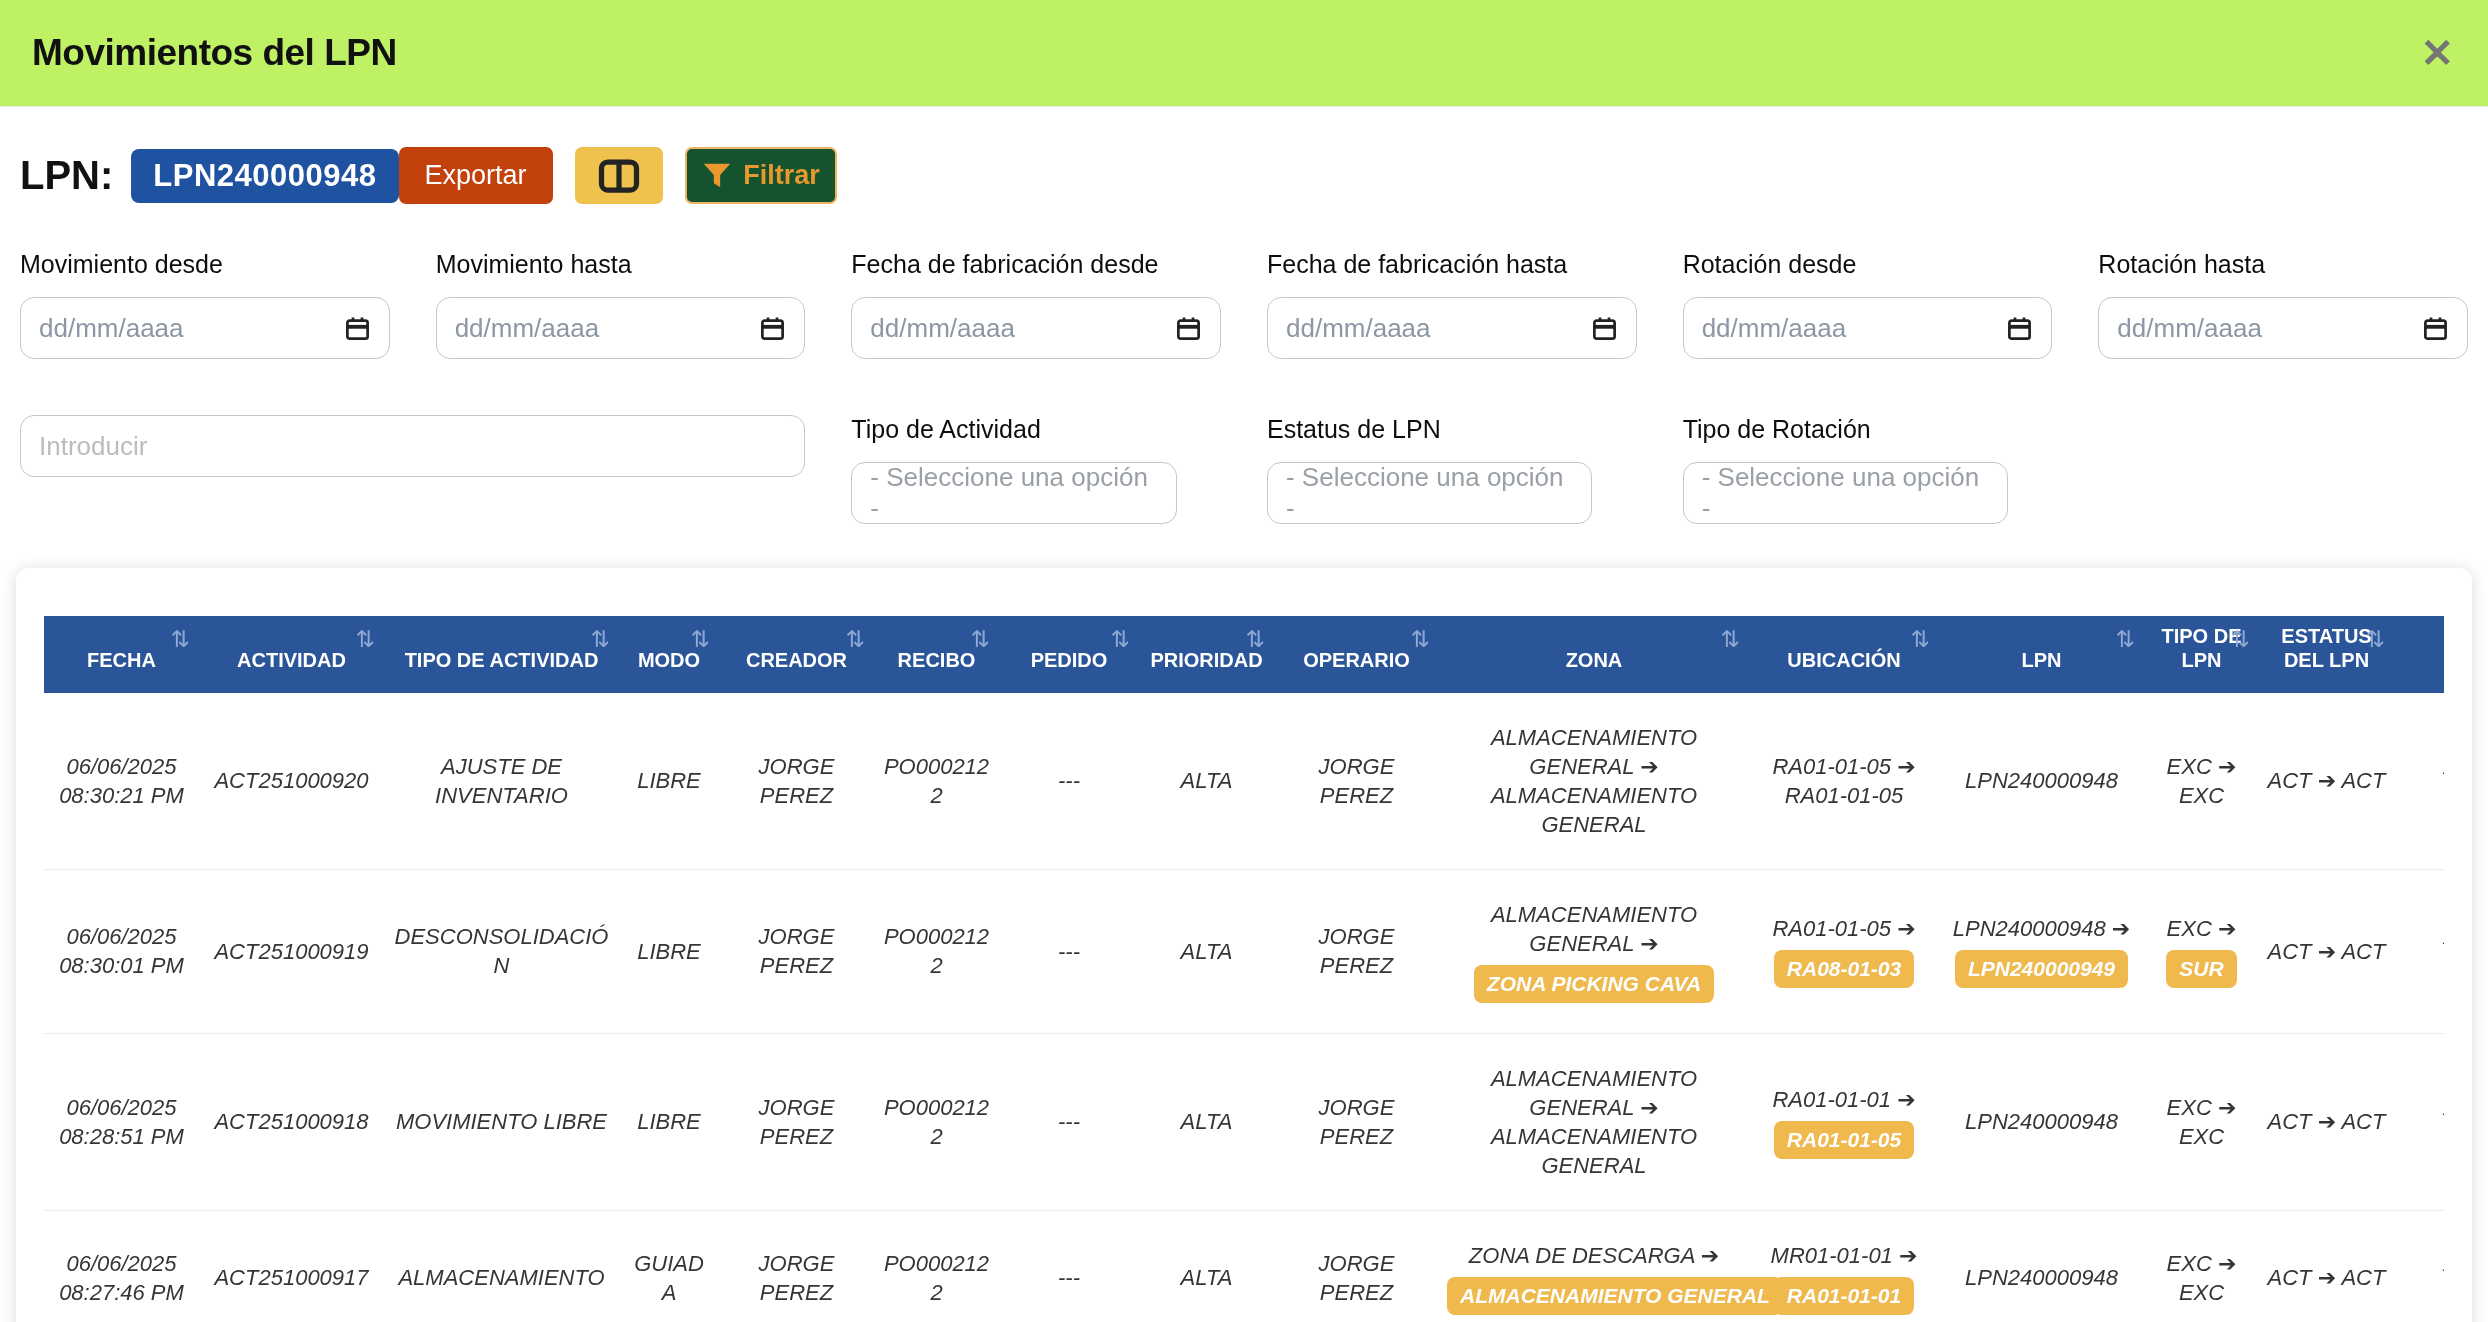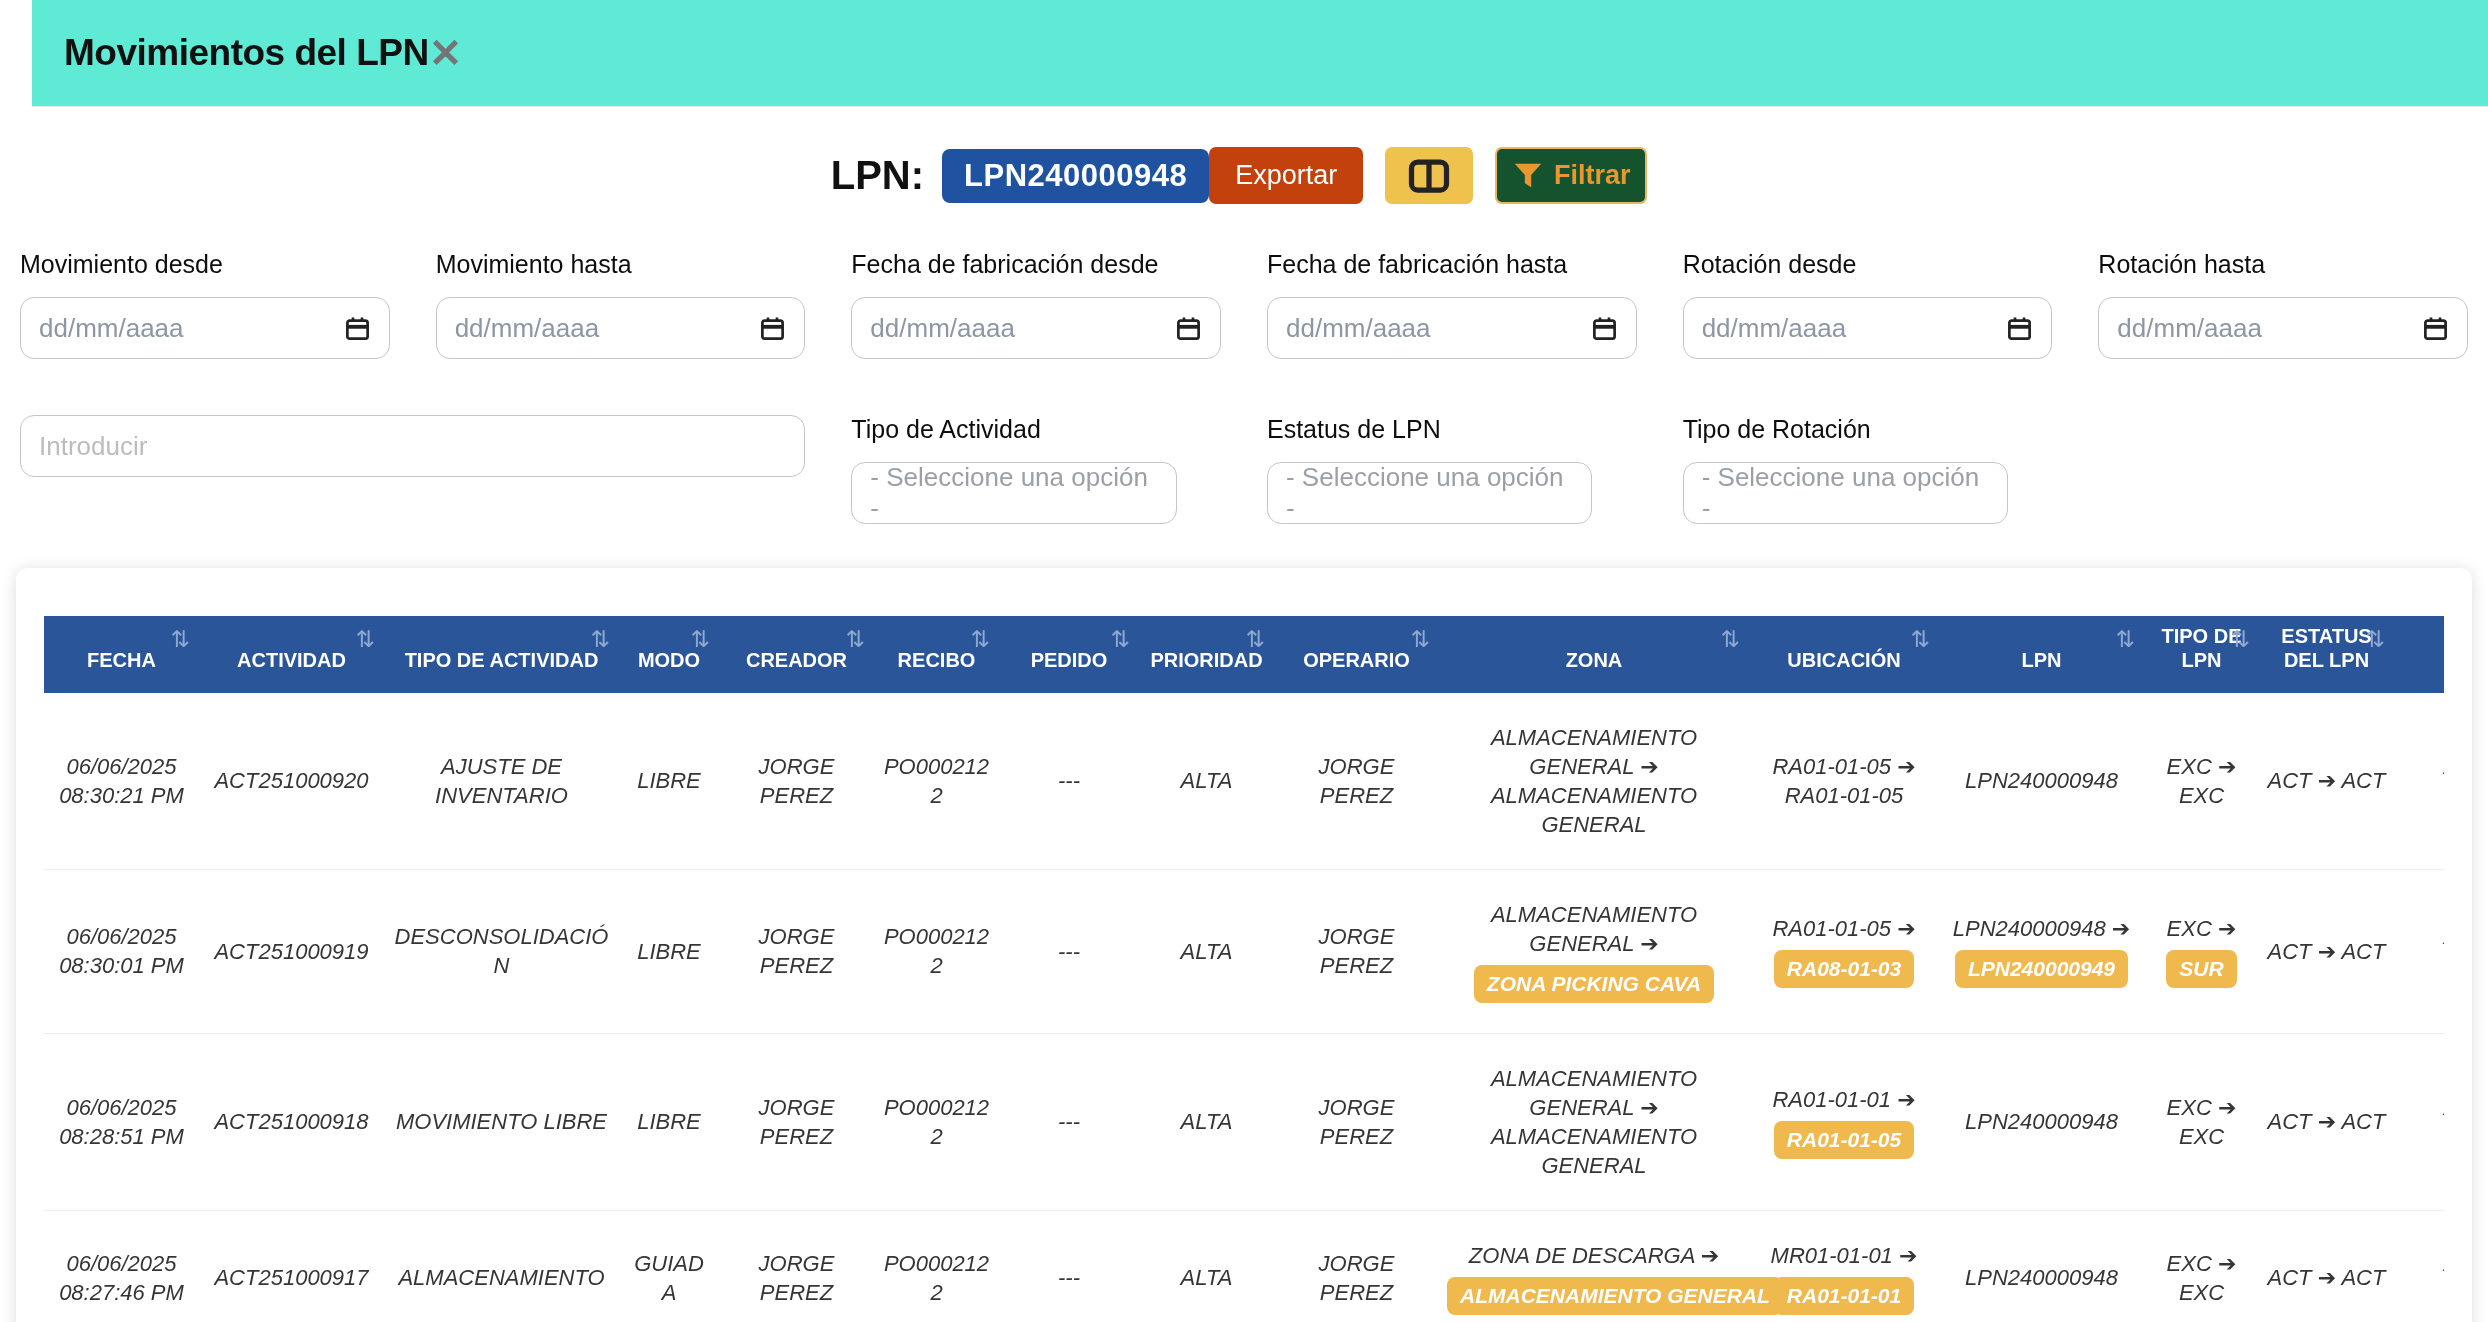--- a/index.html
+++ b/index.html
@@ -3,29 +3,29 @@
 <meta charset="utf-8">
 <style>
   html,body{margin:0;padding:0;overflow:hidden;}
   body{
     width:2488px;height:1322px;background:#ffffff;
     font-family:"Liberation Sans","DejaVu Sans",sans-serif;color:#111;
     position:relative;
   }
   
   .modal-header{
-    height:107px;background:#5eead4;border-bottom:1px solid #e7e7e7;
-    display:flex;align-items:center;
-    padding:0 34px 0 32px;box-sizing:border-box;margin-left:32px;
+    height:107px;background:#bef264;border-bottom:1px solid #e7e7e7;
+    display:flex;align-items:center;justify-content:space-between;
+    padding:0 34px 0 32px;box-sizing:border-box;
   }
   .modal-title{font-size:37px;font-weight:bold;margin:0;letter-spacing:-0.5px;}
   .close-btn{background:none;border:none;padding:0;cursor:pointer;
     font-size:40px;font-weight:bold;color:#757575;line-height:1;}
   
-  .lpn-row{display:flex;justify-content:center;align-items:center;
+  .lpn-row{display:flex;justify-content:flex-start;align-items:center;
     padding:40px 30px 0 20px;}
   .lpn-left{display:flex;align-items:center;gap:18px;}
   .lpn-label{font-size:40px;font-weight:bold;}
   .lpn-badge{background:#1f52a0;color:#fff;font-weight:bold;font-size:31px;
     padding:9px 22px;border-radius:8px;letter-spacing:0.5px;}
   .toolbar{display:flex;gap:22px;align-items:center;}
   .btn{height:57px;border-radius:7px;font-size:27px;display:flex;align-items:center;
     justify-content:center;cursor:pointer;border:none;box-sizing:border-box;}
   .btn-export{background:#c2410c;color:#fff;width:154px;}
   .btn-columns{background:#efc14d;width:88px;}

